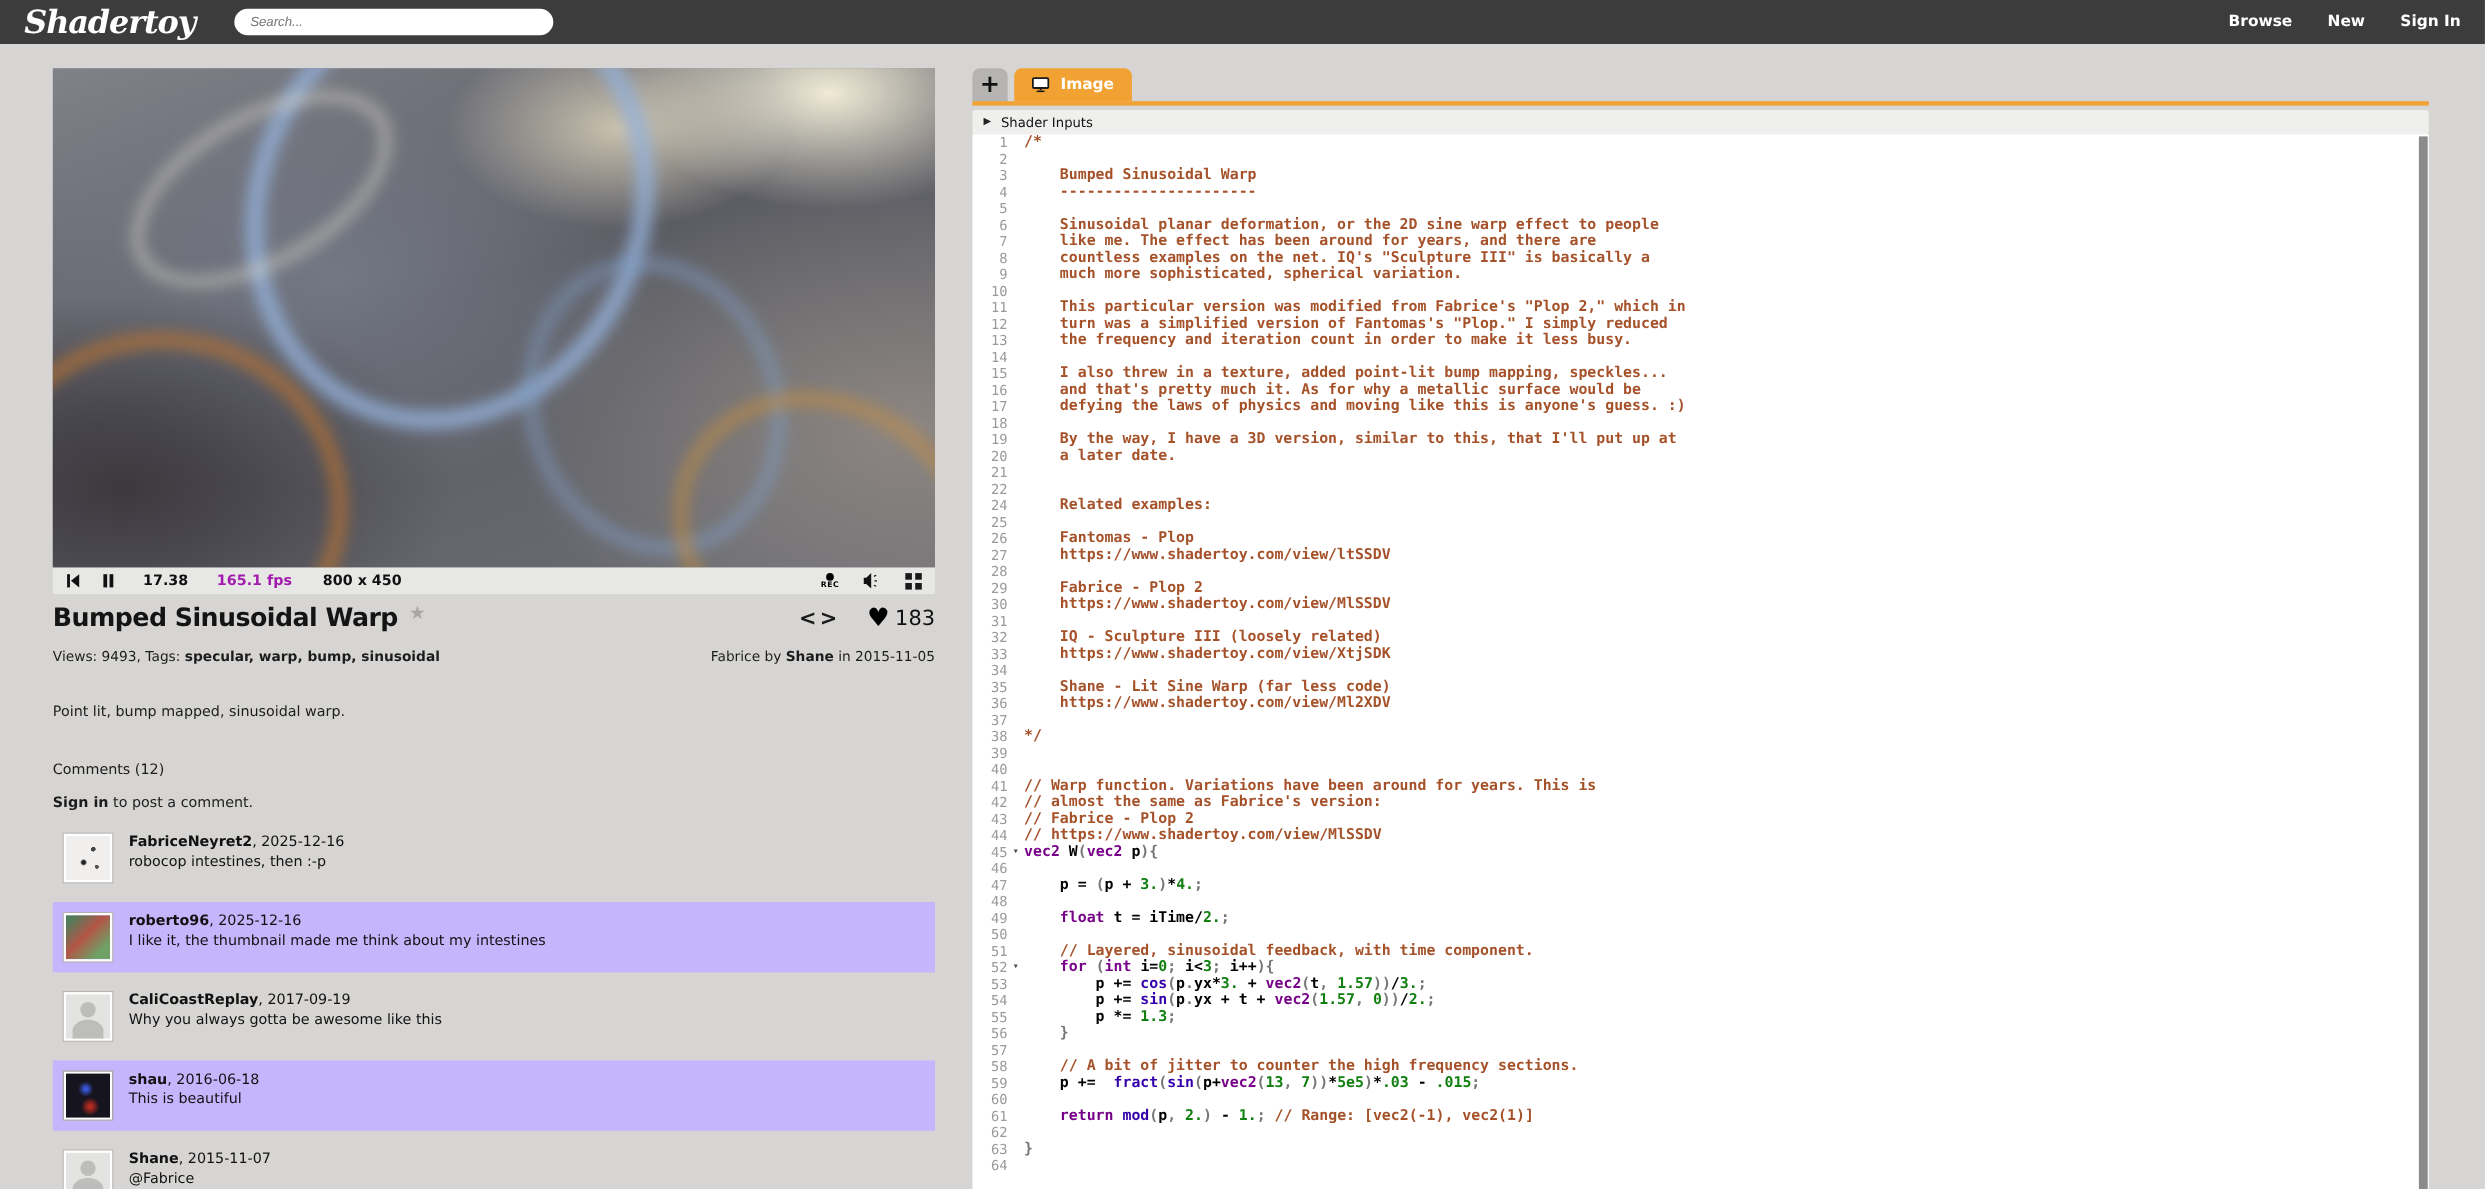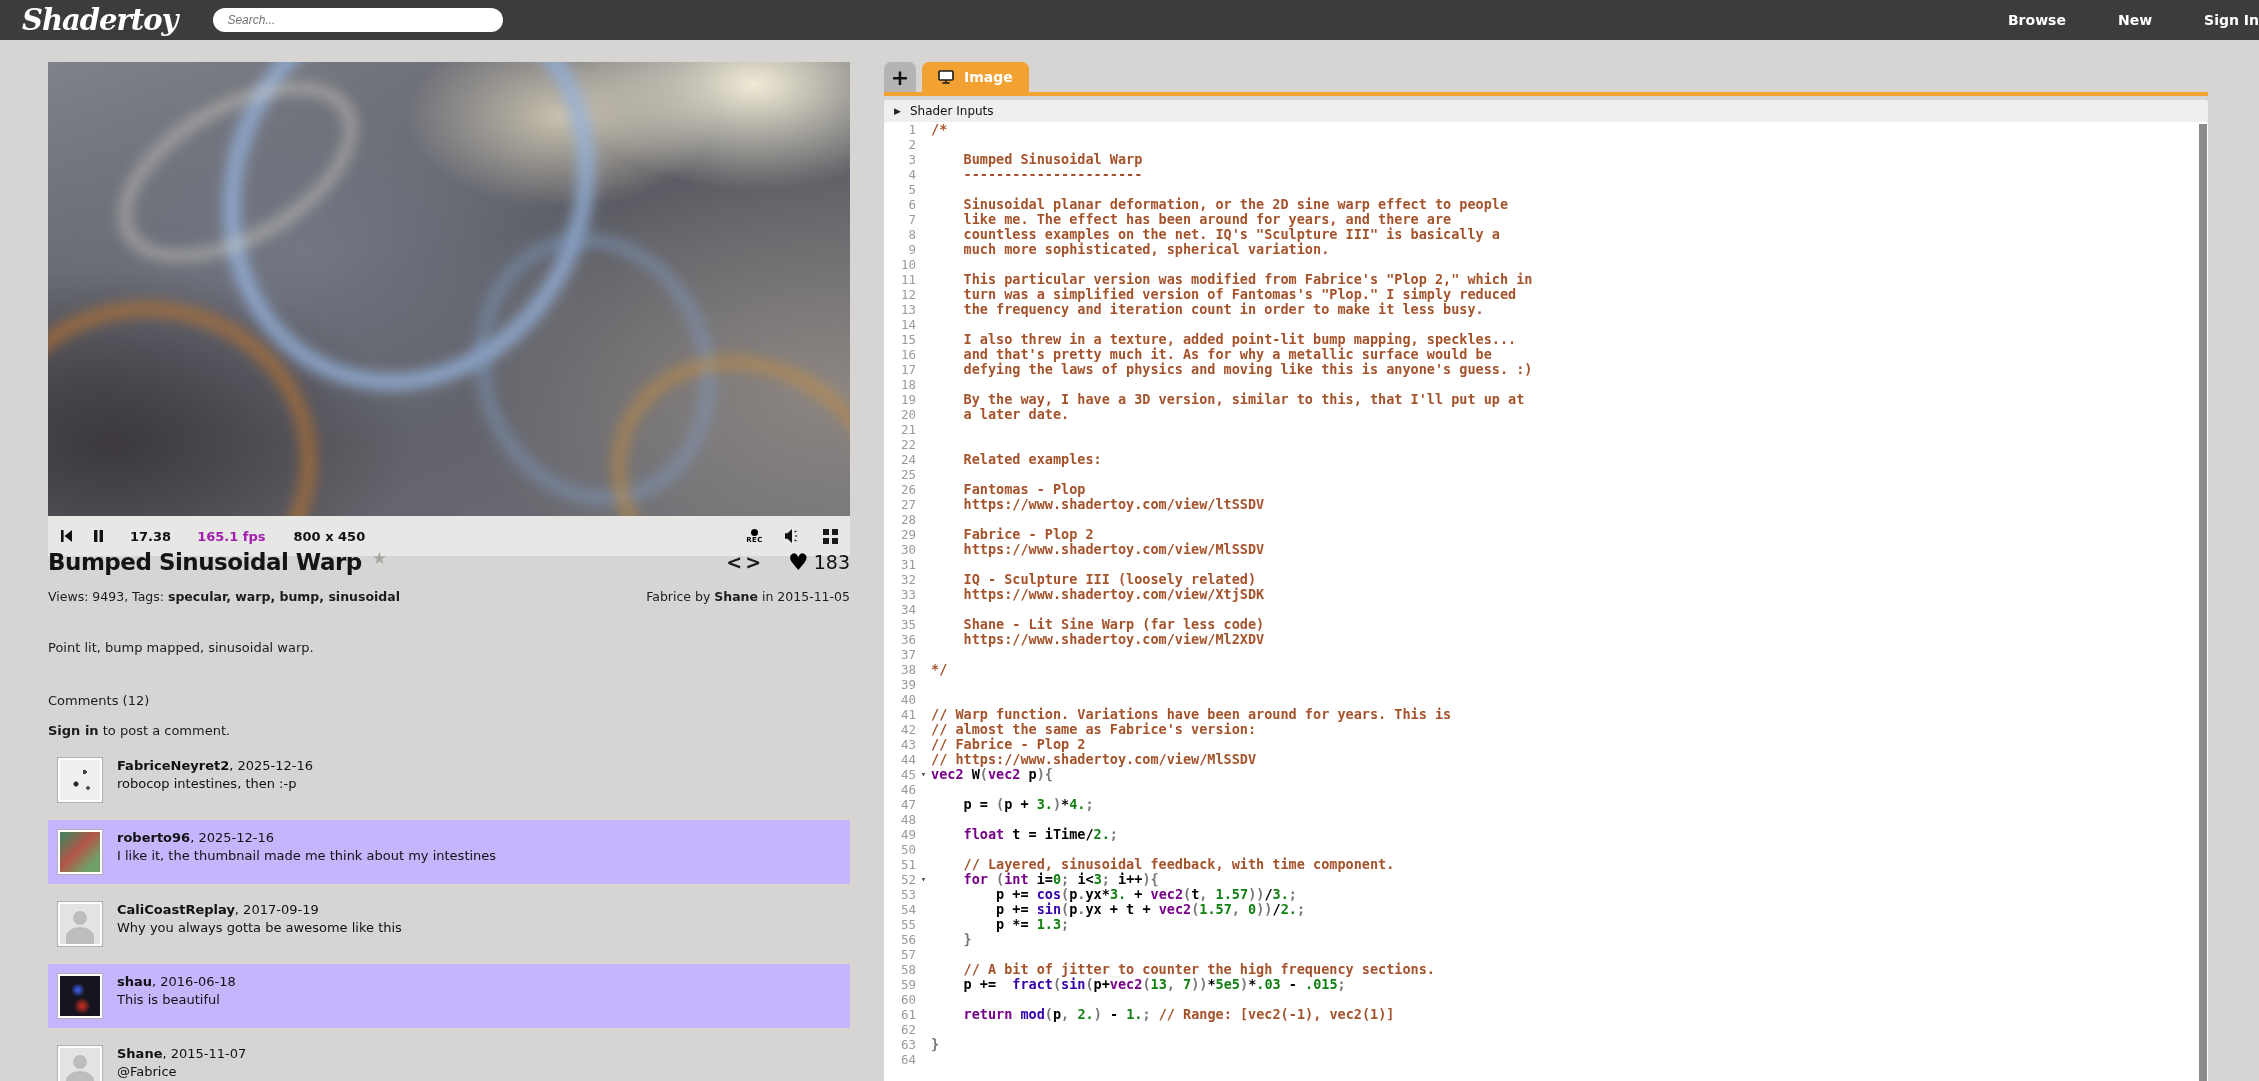--- a/index.html
+++ b/index.html
@@ -5,41 +5,41 @@
   html,body{margin:0;padding:0;width:2259px;height:1081px;overflow:hidden;
     background:#d6d5d3;font-family:"DejaVu Sans",sans-serif;color:#111;}
 
   
   #topbar{position:absolute;left:0;top:0;width:2259px;height:40px;background:#3c3c3c;
     display:flex;align-items:center;}
   #logo{margin-left:22px;color:#fff;font-family:"DejaVu Serif",serif;
     font-style:italic;font-weight:bold;font-size:29px;letter-spacing:-1px;cursor:pointer;}
   #search{margin-left:36px;width:262px;height:24px;border:none;border-radius:14px;
     padding:0 14px;font-size:12px;font-style:italic;color:#555;background:#fff;outline:none;}
-  #nav{margin-left:auto;display:flex;gap:52px;justify-content:space-between;}
+  #nav{margin-left:auto;margin-right:22px;display:flex;gap:32px;justify-content:space-between;}
   #nav a{color:#fff;font-weight:bold;font-size:14px;text-decoration:none;cursor:pointer;}
 
   
   #preview{position:absolute;left:48px;top:62px;width:802px;height:454px;overflow:hidden;
     background:
       radial-gradient(ellipse 300px 170px at 88% 5%, rgba(248,242,220,.95), rgba(248,242,220,0) 62%),
       radial-gradient(ellipse 240px 140px at 64% 12%, rgba(235,224,196,.75), transparent 65%),
       radial-gradient(ellipse 430px 250px at 8% 84%, rgba(56,52,58,.9), transparent 70%),
       radial-gradient(ellipse 520px 320px at 97% 72%, rgba(160,150,140,.65), transparent 70%),
       radial-gradient(ellipse 420px 270px at 32% 42%, rgba(118,123,136,.85), transparent 72%),
       linear-gradient(160deg,#80828a,#5b5c63 45%,#6d6e75);}
   .ring{position:absolute;border-radius:50%;filter:blur(7px);}
   .r1{width:330px;height:380px;border:16px solid rgba(148,178,218,.85);left:180px;top:-80px;transform:rotate(24deg);}
   .r2{width:210px;height:250px;border:12px solid rgba(128,158,198,.55);left:430px;top:170px;transform:rotate(-18deg);}
   .r3{width:310px;height:290px;border:14px solid rgba(186,116,48,.7);left:-70px;top:240px;}
   .r4{width:260px;height:220px;border:12px solid rgba(200,142,60,.6);left:560px;top:300px;transform:rotate(30deg);}
   .r5{width:240px;height:120px;border:10px solid rgba(230,225,210,.5);left:60px;top:40px;transform:rotate(-30deg);}
 
   
-  #player{position:absolute;left:48px;top:516px;width:802px;height:40px;background:#e7e7e5;
+  #player{position:absolute;left:48px;top:516px;width:802px;height:24px;background:#e7e7e5;
     display:flex;align-items:center;}
   .pbtn{display:flex;align-items:center;justify-content:center;cursor:pointer;}
   #btn-rewind{margin-left:12px;}
   #btn-pause{margin-left:20px;}
   .ptime{margin-left:26px;font-size:13px;font-weight:bold;color:#111;}
   .pfps{margin-left:26px;font-size:13px;font-weight:bold;color:#a21caf;}
   .pres{margin-left:28px;font-size:13px;font-weight:bold;color:#111;}
   #rec{margin-left:auto;display:flex;flex-direction:column;align-items:center;cursor:pointer;line-height:1;}
   #rec .dot{width:7px;height:7px;border-radius:50%;background:#000;margin-bottom:1px;}
   #rec .rlbl{font-size:7px;font-weight:bold;letter-spacing:.5px;color:#000;}

